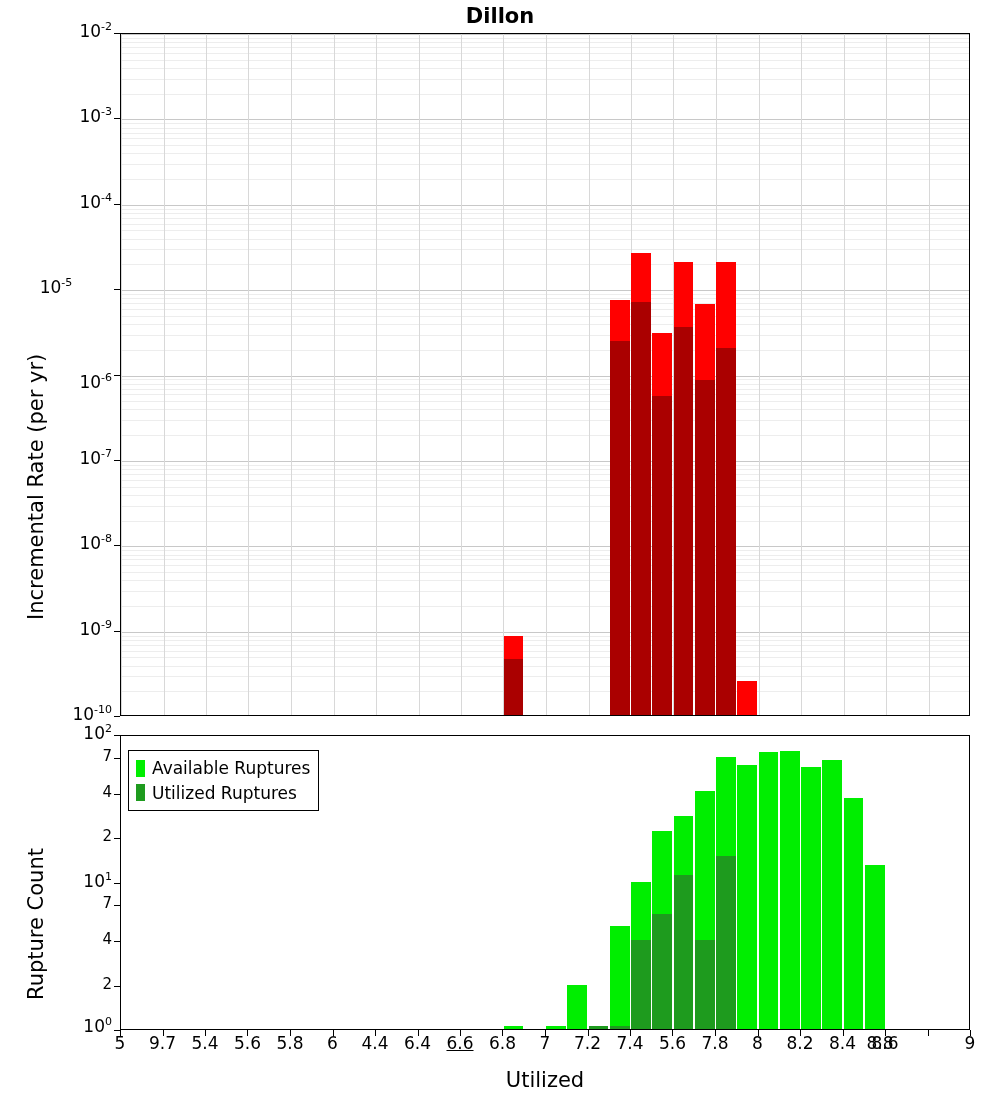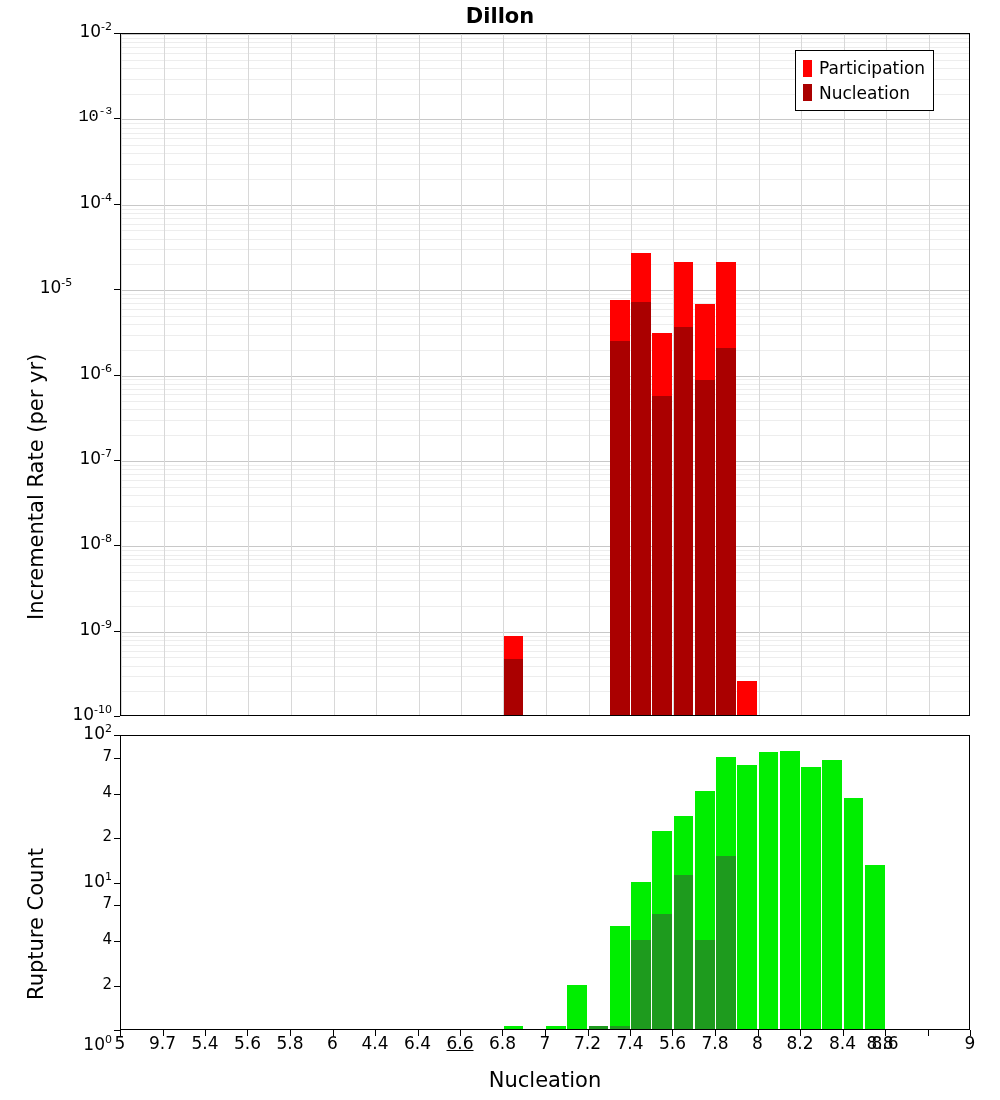--- a/index.html
+++ b/index.html
@@ -287,44 +287,34 @@
 
   <div class="ytick-col" id="top-yticks" style="left:0px; top:33px;">
       <div class="ytick" style="top: 670px; width: 112px;">10<sup>-10</sup></div>
       <div class="tickmark" style="left: 114px; width: 6px; top: 683px;"></div>
       <div class="ytick" style="top: 585px; width: 112px;">10<sup>-9</sup></div>
       <div class="tickmark" style="left: 114px; width: 6px; top: 598px;"></div>
       <div class="ytick" style="top: 499px; width: 112px;">10<sup>-8</sup></div>
       <div class="tickmark" style="left: 114px; width: 6px; top: 512px;"></div>
       <div class="ytick" style="top: 414px; width: 112px;">10<sup>-7</sup></div>
       <div class="tickmark" style="left: 114px; width: 6px; top: 427px;"></div>
-      <div class="ytick" style="top: 329px; width: 112px; text-align: right;">10<sup>-6</sup></div>
+      <div class="ytick" style="top: 338px; width: 112px; text-align: right;">10<sup>-6</sup></div>
       <div class="tickmark" style="left: 114px; width: 6px; top: 342px;"></div>
       <div class="ytick" style="top: 243px; width: 112px; text-align: center;">10<sup>-5</sup></div>
       <div class="tickmark" style="left: 114px; width: 6px; top: 256px;"></div>
       <div class="ytick" style="top: 158px; width: 112px;">10<sup>-4</sup></div>
       <div class="tickmark" style="left: 114px; width: 6px; top: 171px;"></div>
-      <div class="ytick" style="top: 72px; width: 112px; font-family: Liberation Mono, monospace;">10<sup>-3</sup></div>
+      <div class="ytick" style="top: 72px; width: 112px;">10<sup>-3</sup></div>
       <div class="tickmark" style="left: 114px; width: 6px; top: 85px;"></div>
       <div class="ytick" style="top: -13px; width: 112px;">10<sup>-2</sup></div>
       <div class="tickmark" style="left: 114px; width: 6px; top: 0px;"></div>
     </div>
 
   <div class="axis-title-y" id="top-ylabel" style="left:24px; top:620px;">Incremental Rate (per yr)</div>
 
-  <div class="legend" id="top-legend" style="left:795px; top:50px;">
-      <div class="legend-row">
-        <span class="legend-swatch" style="background: rgb(255, 0, 0);"></span>
-        <span>Participation</span>
-      </div>
-      <div class="legend-row">
-        <span class="legend-swatch" style="background: rgb(170, 0, 0);"></span>
-        <span>Nucleation</span>
-      </div>
-    </div>
 
   <div class="panel" id="panel-bottom">
     <div class="plotarea" id="bottom-plot">
         <div class="bar" style="left: 382.5px; width: 19.75px; height: 3px; background: rgb(0, 238, 0);"></div>
         <div class="bar" style="left: 425px; width: 19.75px; height: 3px; background: rgb(0, 238, 0);"></div>
         <div class="bar" style="left: 446.25px; width: 19.75px; height: 44.4019px; background: rgb(0, 238, 0);"></div>
         <div class="bar" style="left: 467.5px; width: 19.75px; height: 3px; background: rgb(0, 238, 0);"></div>
         <div class="bar" style="left: 467.5px; width: 19.75px; height: 3px; background: rgb(30, 155, 30);"></div>
         <div class="bar" style="left: 488.75px; width: 19.75px; height: 103.098px; background: rgb(0, 238, 0);"></div>
         <div class="bar" style="left: 488.75px; width: 19.75px; height: 3px; background: rgb(30, 155, 30);"></div>
@@ -342,21 +332,21 @@
         <div class="bar" style="left: 637.5px; width: 19.75px; height: 277.42px; background: rgb(0, 238, 0);"></div>
         <div class="bar" style="left: 658.75px; width: 19.75px; height: 278.257px; background: rgb(0, 238, 0);"></div>
         <div class="bar" style="left: 680px; width: 19.75px; height: 262.277px; background: rgb(0, 238, 0);"></div>
         <div class="bar" style="left: 701.25px; width: 19.75px; height: 269.346px; background: rgb(0, 238, 0);"></div>
         <div class="bar" style="left: 722.5px; width: 19.75px; height: 231.31px; background: rgb(0, 238, 0);"></div>
         <div class="bar" style="left: 743.75px; width: 19.75px; height: 164.307px; background: rgb(0, 238, 0);"></div>
       </div>
   </div>
 
   <div class="ytick-col" id="bottom-yticks" style="left:0px; top:735px;">
-      <div class="ytick" style="top: 298px; width: 112px;">10<sup>0</sup></div>
+      <div class="ytick" style="top: 280px; width: 112px;">10<sup>0</sup></div>
       <div class="tickmark" style="left: 114px; width: 6px; top: 295px;"></div>
       <div class="ytick-mini" style="top: 240px; width: 112px;">2</div>
       <div class="tickmark" style="left: 114px; width: 6px; top: 251px;"></div>
       <div class="ytick-mini" style="top: 195px; width: 112px;">4</div>
       <div class="tickmark" style="left: 114px; width: 6px; top: 206px;"></div>
       <div class="ytick-mini" style="top: 159px; width: 112px;">7</div>
       <div class="tickmark" style="left: 114px; width: 6px; top: 170px;"></div>
       <div class="ytick" style="top: 135px; width: 112px;">10<sup>1</sup></div>
       <div class="tickmark" style="left: 114px; width: 6px; top: 148px;"></div>
       <div class="ytick-mini" style="top: 92px; width: 112px;">2</div>
@@ -364,20 +354,30 @@
       <div class="ytick-mini" style="top: 48px; width: 112px;">4</div>
       <div class="tickmark" style="left: 114px; width: 6px; top: 59px;"></div>
       <div class="ytick-mini" style="top: 12px; width: 112px;">7</div>
       <div class="tickmark" style="left: 114px; width: 6px; top: 23px;"></div>
       <div class="ytick" style="top: -13px; width: 112px;">10<sup>2</sup></div>
       <div class="tickmark" style="left: 114px; width: 6px; top: 0px;"></div>
     </div>
 
   <div class="axis-title-y" id="bottom-ylabel" style="left:24px; top:1000px;">Rupture Count</div>
 
+  <div class="legend" id="bottom-legend" style="left:128px; top:750px;">
+      <div class="legend-row">
+        <span class="legend-swatch" style="background: rgb(0, 238, 0);"></span>
+        <span>Available Ruptures</span>
+      </div>
+      <div class="legend-row">
+        <span class="legend-swatch" style="background: rgb(30, 155, 30);"></span>
+        <span>Utilized Ruptures</span>
+      </div>
+    </div>
 
   <div id="xticks">
       <div class="xtick" style="left: 90px; top: 1033px;">5</div>
       <div class="tickmark-v" style="left: 120px; top: 1030px; height: 6px;"></div>
       <div class="xtick" style="left: 132.5px; top: 1033px;">9.7</div>
       <div class="tickmark-v" style="left: 163px; top: 1030px; height: 6px;"></div>
       <div class="xtick" style="left: 175px; top: 1033px;">5.4</div>
       <div class="tickmark-v" style="left: 205px; top: 1030px; height: 6px;"></div>
       <div class="xtick" style="left: 217.5px; top: 1033px;">5.6</div>
       <div class="tickmark-v" style="left: 247px; top: 1030px; height: 6px;"></div>
@@ -410,15 +410,15 @@
       <div class="xtick" style="left: 812.5px; top: 1033px;">8.4</div>
       <div class="tickmark-v" style="left: 843px; top: 1030px; height: 6px;"></div>
       <div class="xtick" style="left: 855px; top: 1033px;">8.6</div>
       <div class="tickmark-v" style="left: 885px; top: 1030px; height: 6px;"></div>
       <div class="xtick" style="left: 850px; top: 1033px;">8.8</div>
       <div class="tickmark-v" style="left: 928px; top: 1030px; height: 6px;"></div>
       <div class="xtick" style="left: 940px; top: 1033px;">9</div>
       <div class="tickmark-v" style="left: 970px; top: 1030px; height: 6px;"></div>
     </div>
 
-  <div class="axis-title-x" style="left:120px; top:1068px; width:850px;">Nucleation</div>
+  <div class="axis-title-x" style="left:120px; top:1068px; width:850px;">Utilized</div>
 
 </div>
 
 </body></html>

